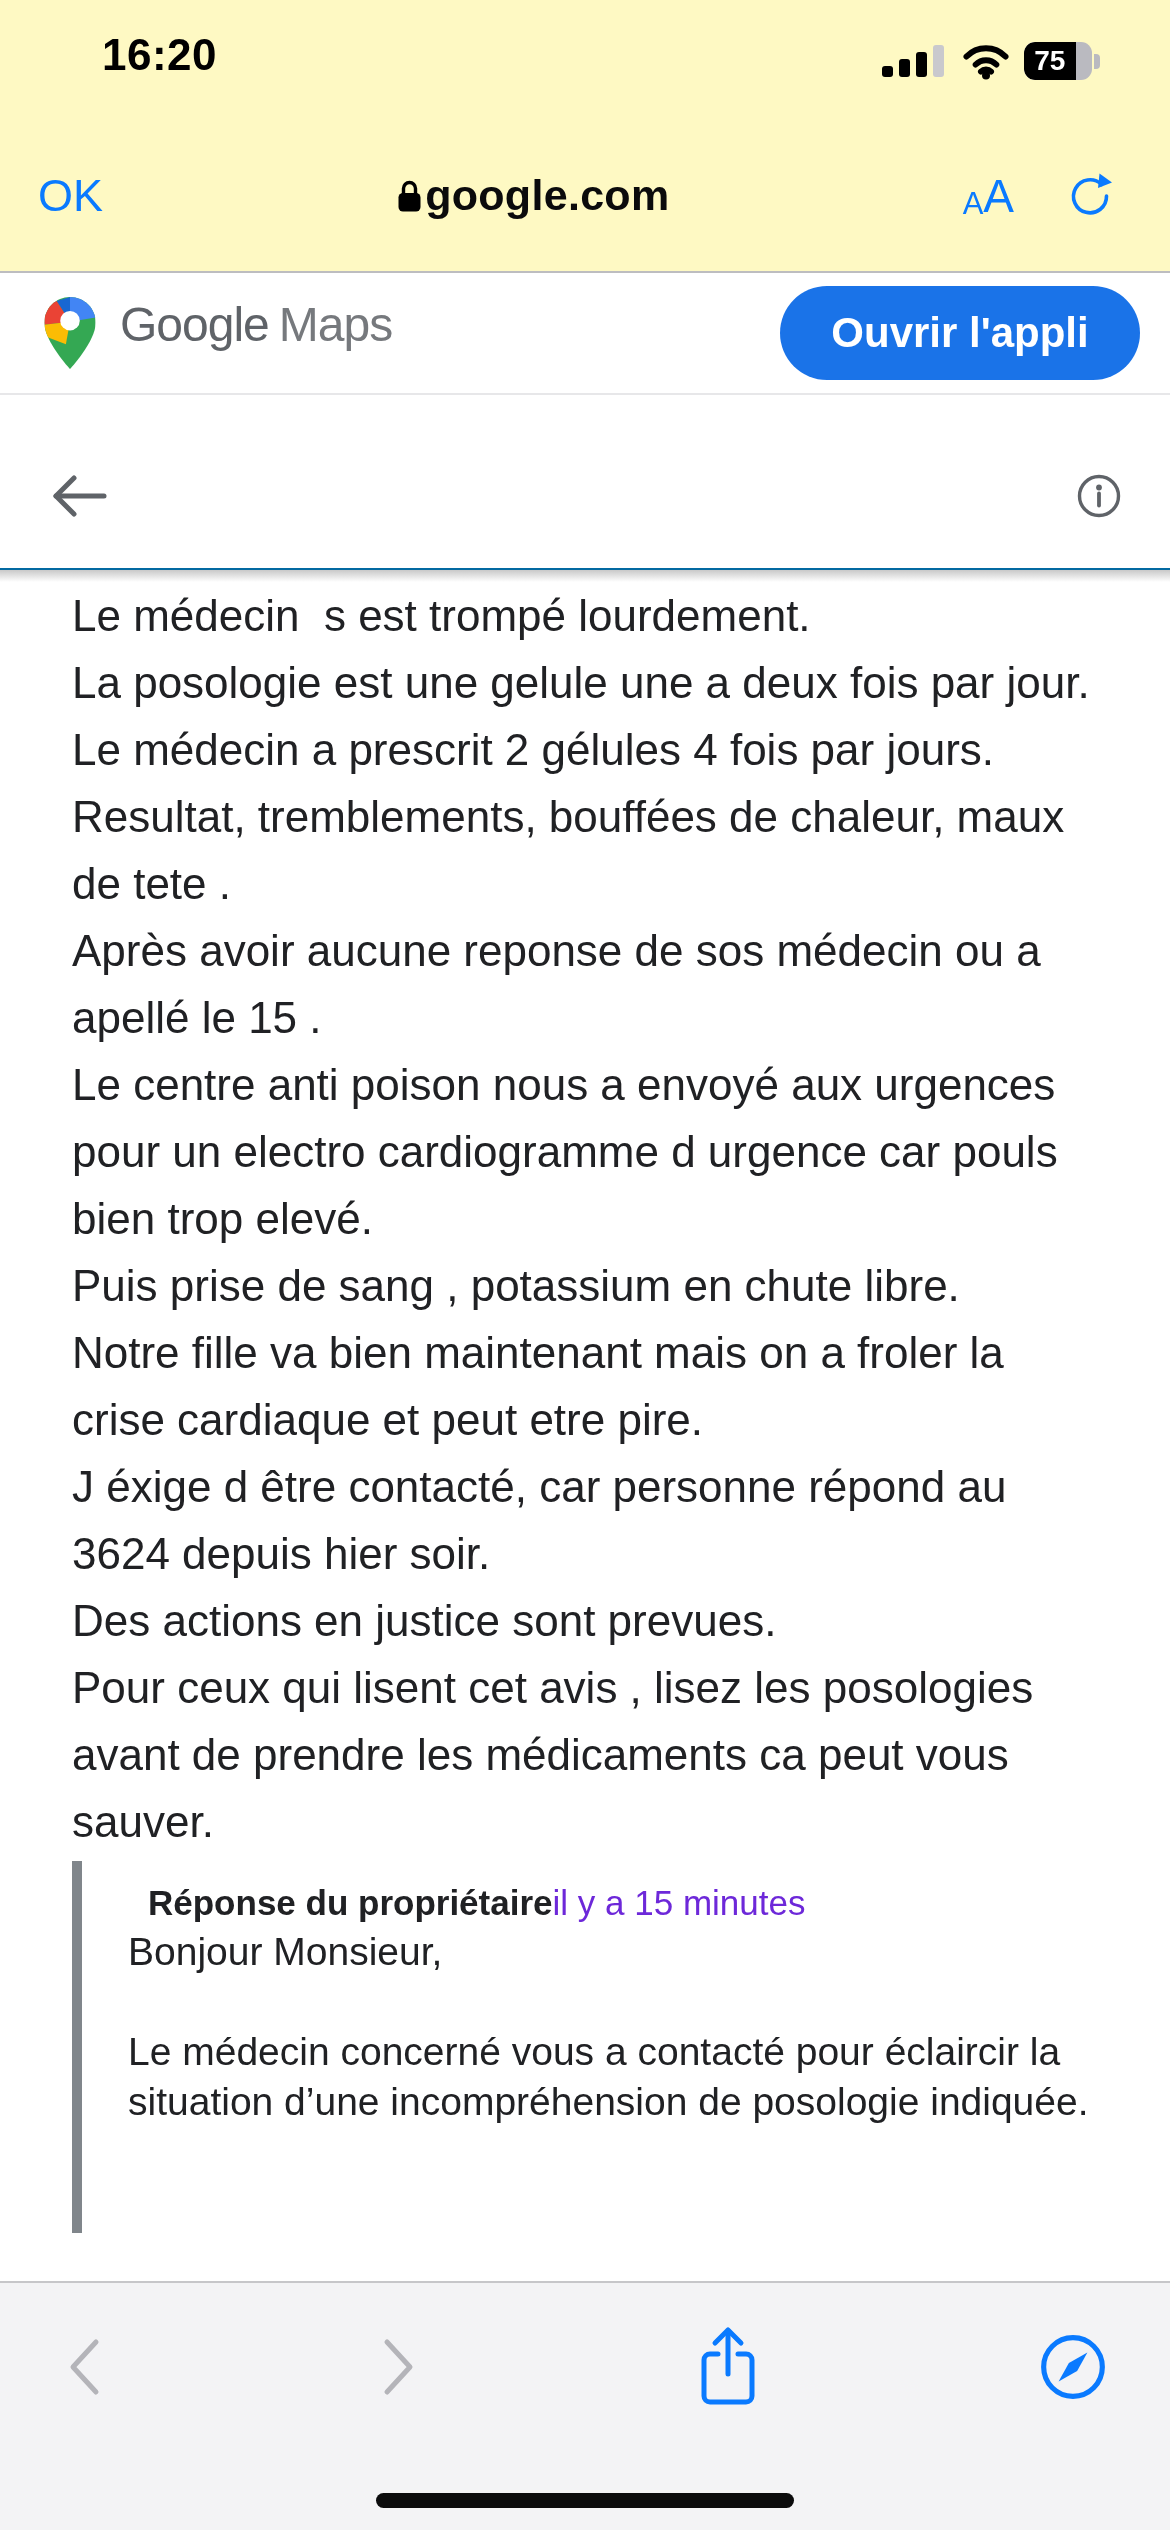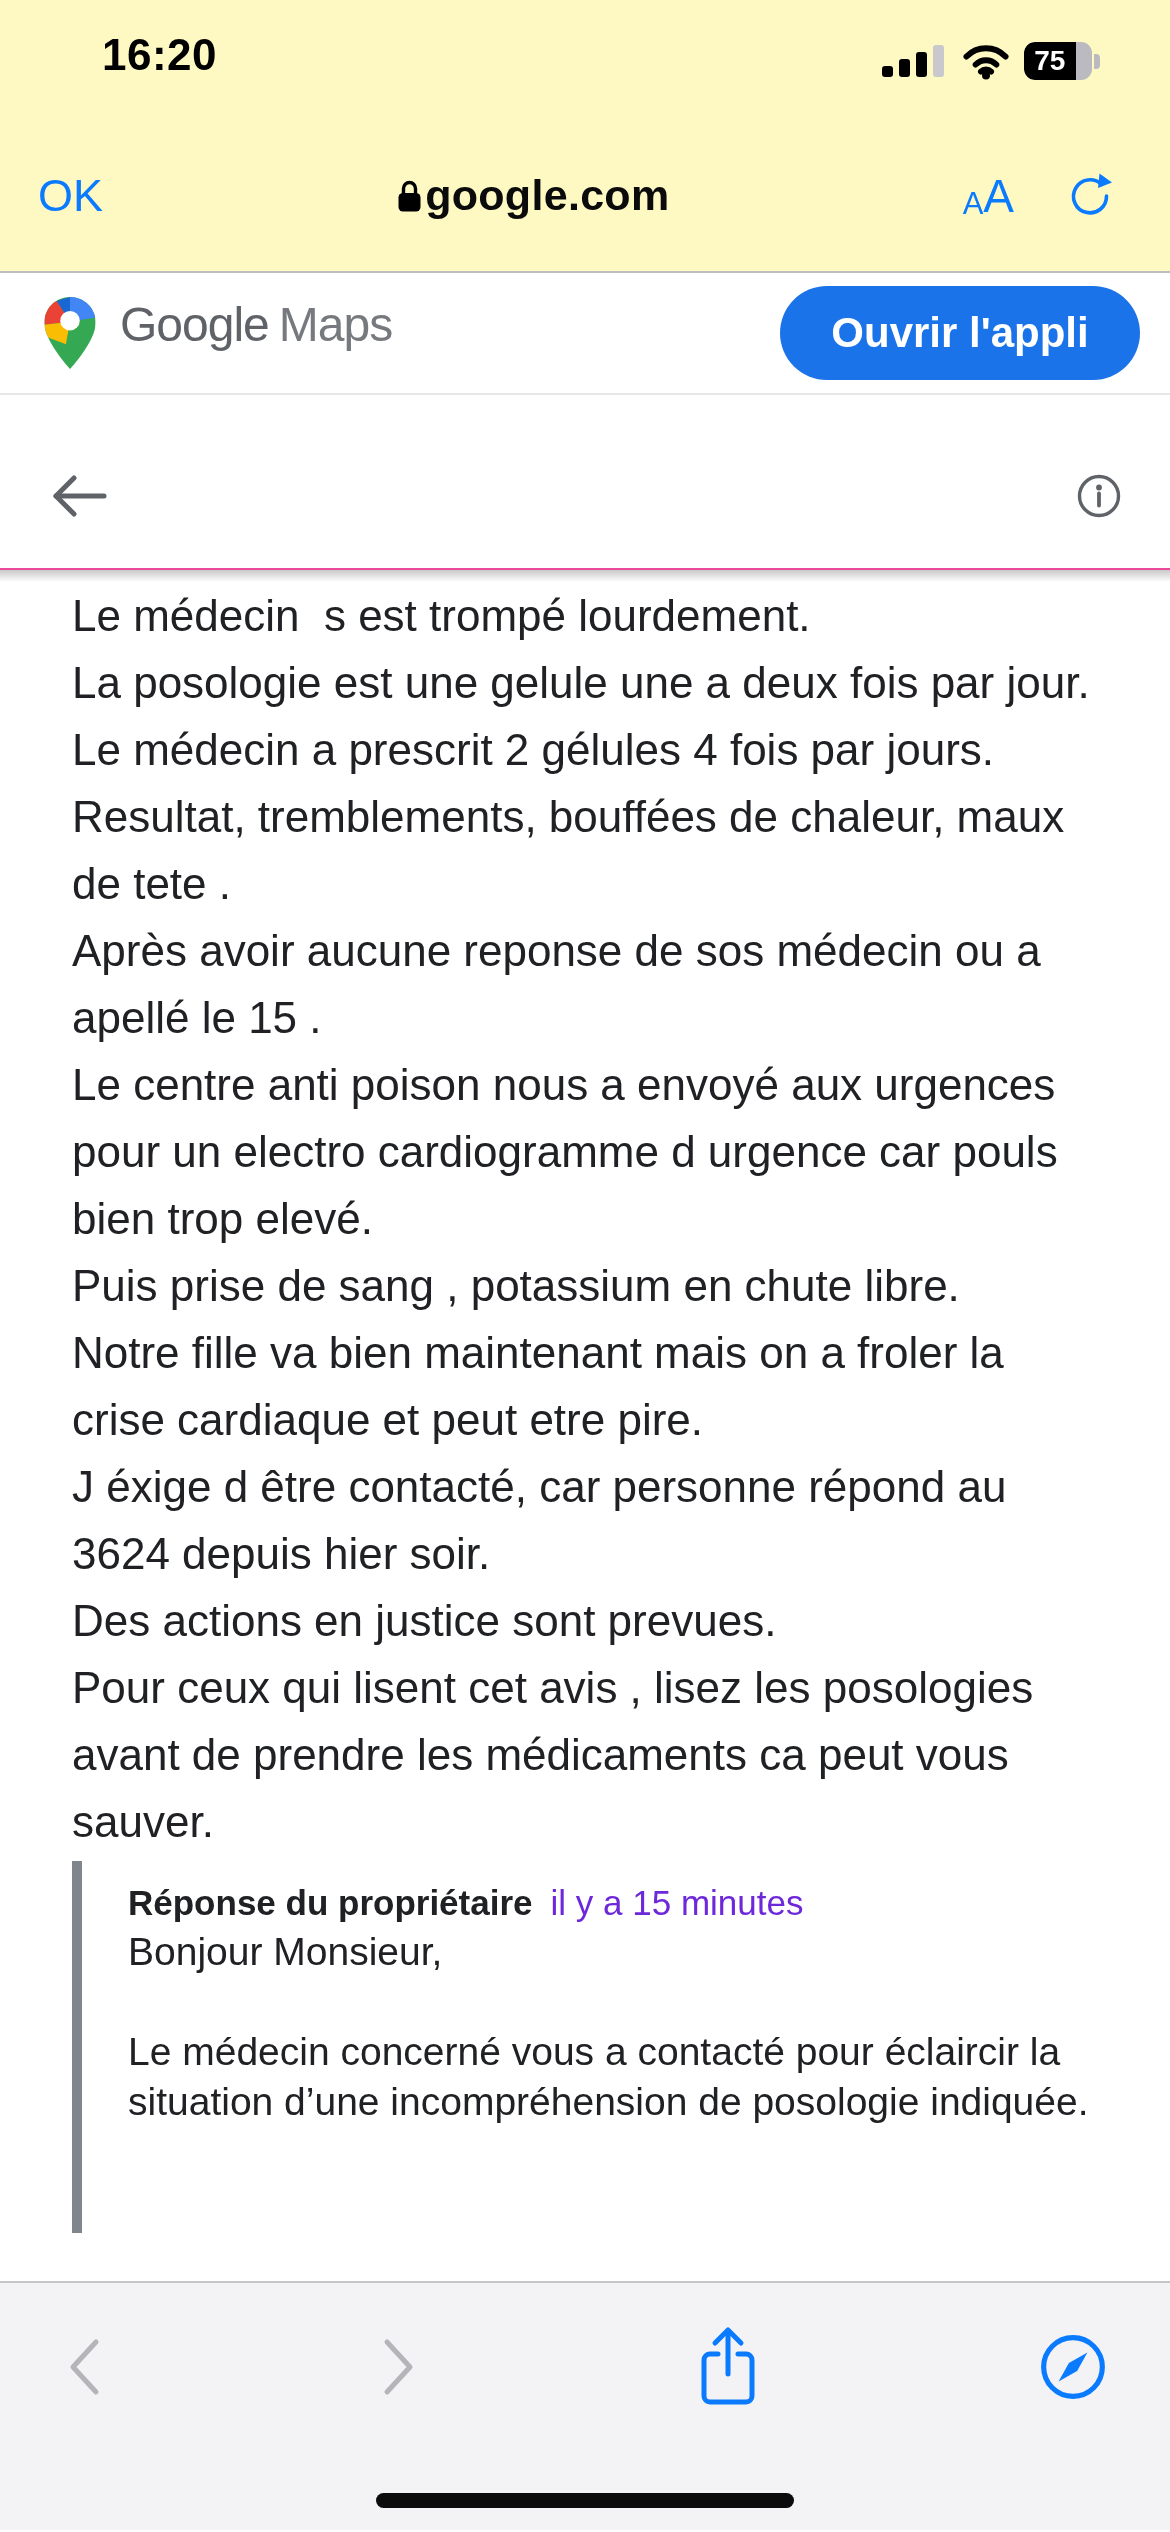--- a/index.html
+++ b/index.html
@@ -85,41 +85,41 @@
     height: 173px; background: #fff;
     position: relative;
     display: flex; align-items: center; justify-content: space-between;
     padding: 28px 48px 0 48px;
   }
 
   
   .content {
     height: 1713px;
     background: #fff;
-    border-top: 2px solid #ec4899;
+    border-top: 2px solid #0369a1;
     padding: 12px 64px 0 72px;
     overflow: hidden;
     position: relative;
   }
   .scroll-shadow {
     position: absolute; top: 0; left: 0; right: 0; height: 12px;
     background: linear-gradient(to bottom, rgba(60,60,60,0.28), rgba(60,60,60,0));
   }
   .review-text {
     white-space: pre-wrap;
     font-size: 44px; line-height: 67px;
     color: #202124;
   }
   .owner-response {
     margin-top: 6px;
     border-left: 10px solid #80868b;
     padding: 20px 0 0 46px;
     height: 372px;
   }
-  .owner-header { display: flex; align-items: baseline; gap: 18px; line-height: 44px; }
+  .owner-header { display: flex; align-items: baseline; line-height: 44px; margin-left: 20px; }
   .owner-title { font-size: 35px; font-weight: 700; color: #202124; }
   .owner-time { font-size: 35px; color: #6d28d9; }
   .owner-body {
     white-space: pre-wrap;
     font-size: 39px; line-height: 50px; color: #202124;
     margin-top: 2px;
   }
 
   
   .toolbar {

